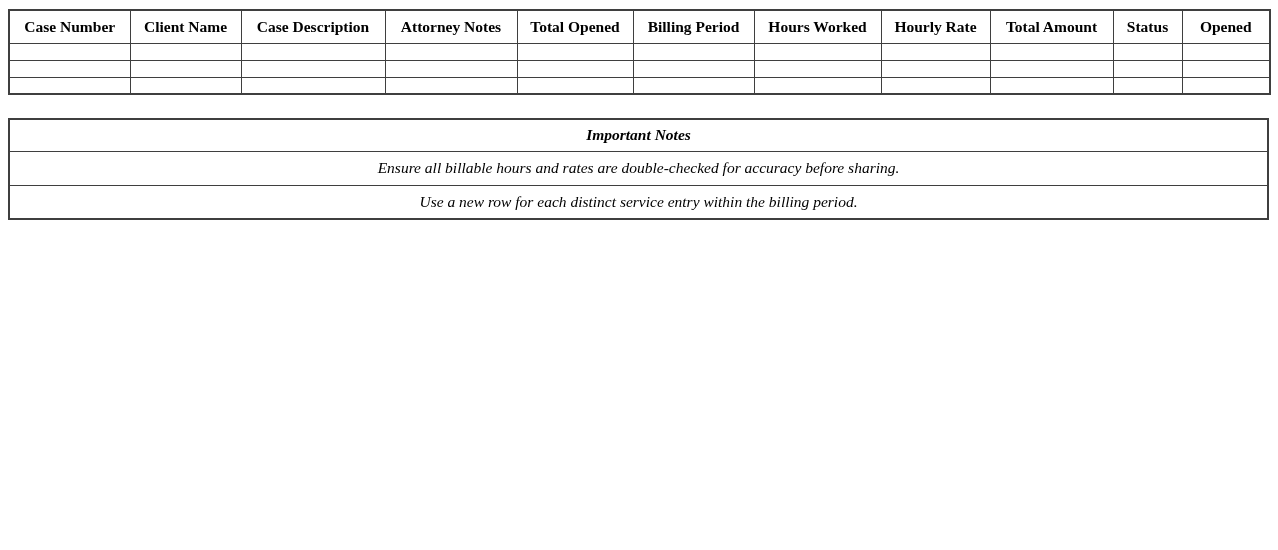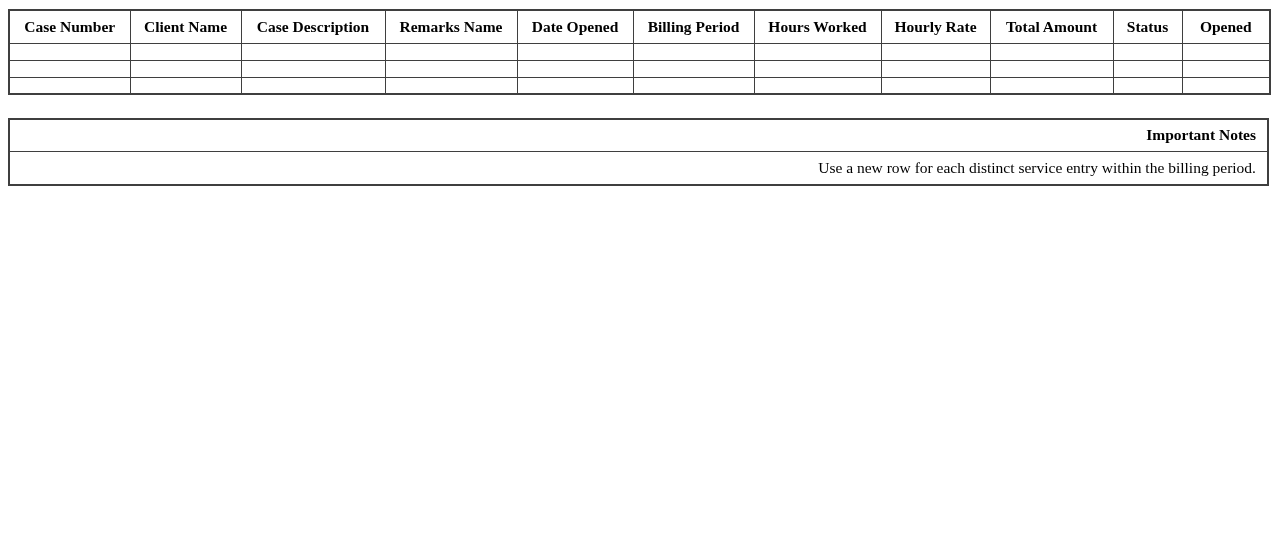--- a/index.html
+++ b/index.html
@@ -44,23 +44,24 @@
   .billing td.empty-cell-el {
     height: 17px;
     padding: 0;
   }
   
   .notes {
     margin-top: 23px;
   }
   .notes td {
     font-size: 15.5px;
-    text-align: right;
+    text-align: center;
     vertical-align: middle;
     padding: 0 11px;
+    font-style: italic;
   }
   .notes .title-cell {
     font-weight: bold;
     height: 32px;
   }
   .notes .note-cell {
     height: 34px;
     font-weight: normal;
   }
 </style>
@@ -81,22 +82,22 @@
       <col style="width:109px">
       <col style="width:123px">
       <col style="width:69px">
       <col style="width:88px">
     </colgroup>
     <thead>
       <tr>
         <th>Case Number</th>
         <th>Client Name</th>
         <th>Case Description</th>
-        <th>Remarks Name</th>
-        <th>Date Opened</th>
+        <th>Attorney Notes</th>
+        <th>Total Opened</th>
         <th>Billing Period</th>
         <th>Hours Worked</th>
         <th>Hourly Rate</th>
         <th>Total Amount</th>
         <th>Status</th>
         <th>Opened</th>
       </tr>
     </thead>
     <tbody>
       <tr>
@@ -140,18 +141,21 @@
       </tr>
     </tbody>
   </table>
 
   <table class="notes">
     <tbody>
       <tr>
         <td class="title-cell">Important Notes</td>
       </tr>
       <tr>
+        <td class="note-cell">Ensure all billable hours and rates are double-checked for accuracy before sharing.</td>
+      </tr>
+      <tr>
         <td class="note-cell">Use a new row for each distinct service entry within the billing period.</td>
       </tr>
     </tbody>
   </table>
 
 </div>
 
 </body></html>

